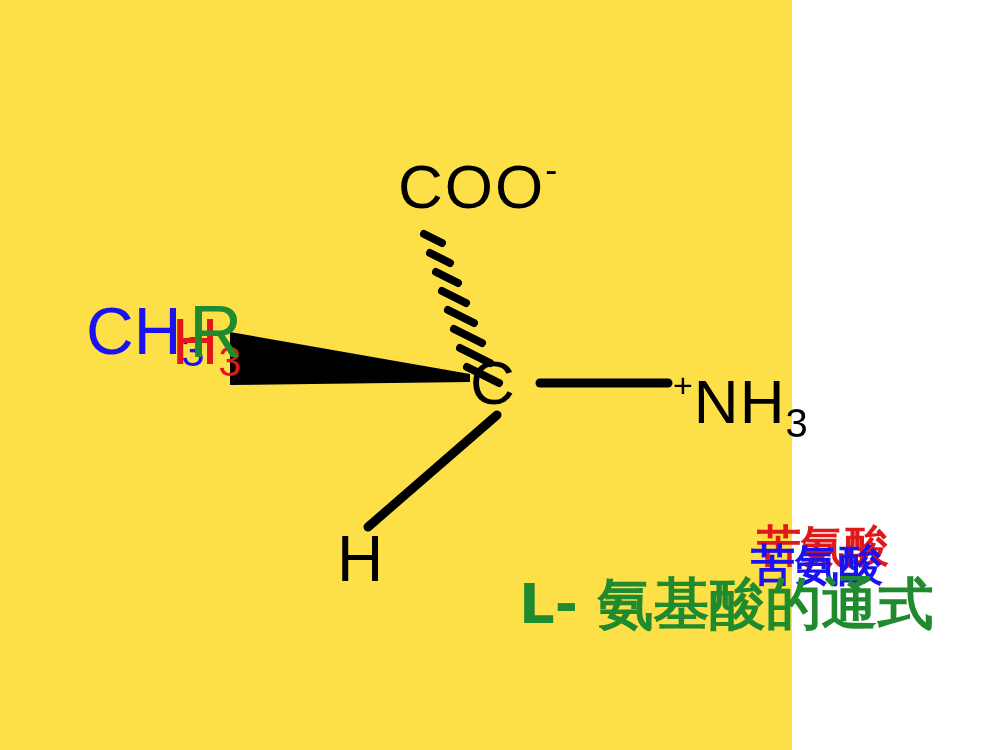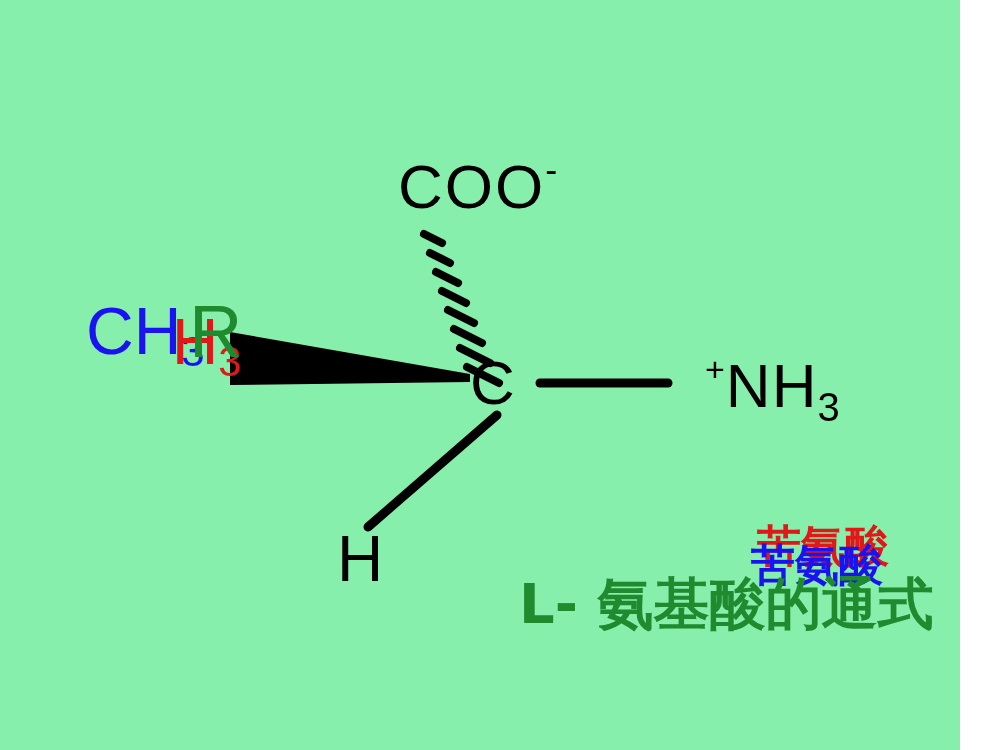--- a/index.html
+++ b/index.html
@@ -7,23 +7,23 @@
     padding: 0;
   }
   body {
     width: 1000px;
     height: 750px;
     overflow: hidden;
     font-family: "Liberation Sans", "DejaVu Sans", sans-serif;
   }
   #stage {
     position: relative;
-    width: 960px;
+    width: 792px;
     height: 750px;
-    background: #86efac;
+    background: #fde047;
   }
   .abs { position: absolute; }
 
   
   .chem-label {
     color: #000000;
     font-family: "Liberation Sans", "DejaVu Sans", sans-serif;
     font-weight: 400;
     white-space: nowrap;
     line-height: 1;
@@ -39,24 +39,23 @@
     vertical-align: 26px;
     letter-spacing: 0;
   }
   #label-c {
     left: 470px;
     top: 352px;
     font-size: 62px;
   }
   #label-nh3 {
     left: 673px;
-    top: 352px;
+    top: 368px;
     font-size: 62px;
     letter-spacing: 1px;
-    margin-left: 32px;
   }
   #label-nh3 .charge {
     font-size: 34px;
     vertical-align: 26px;
   }
   #label-nh3 .sub {
     font-size: 40px;
     vertical-align: -14px;
   }
   #label-h {

